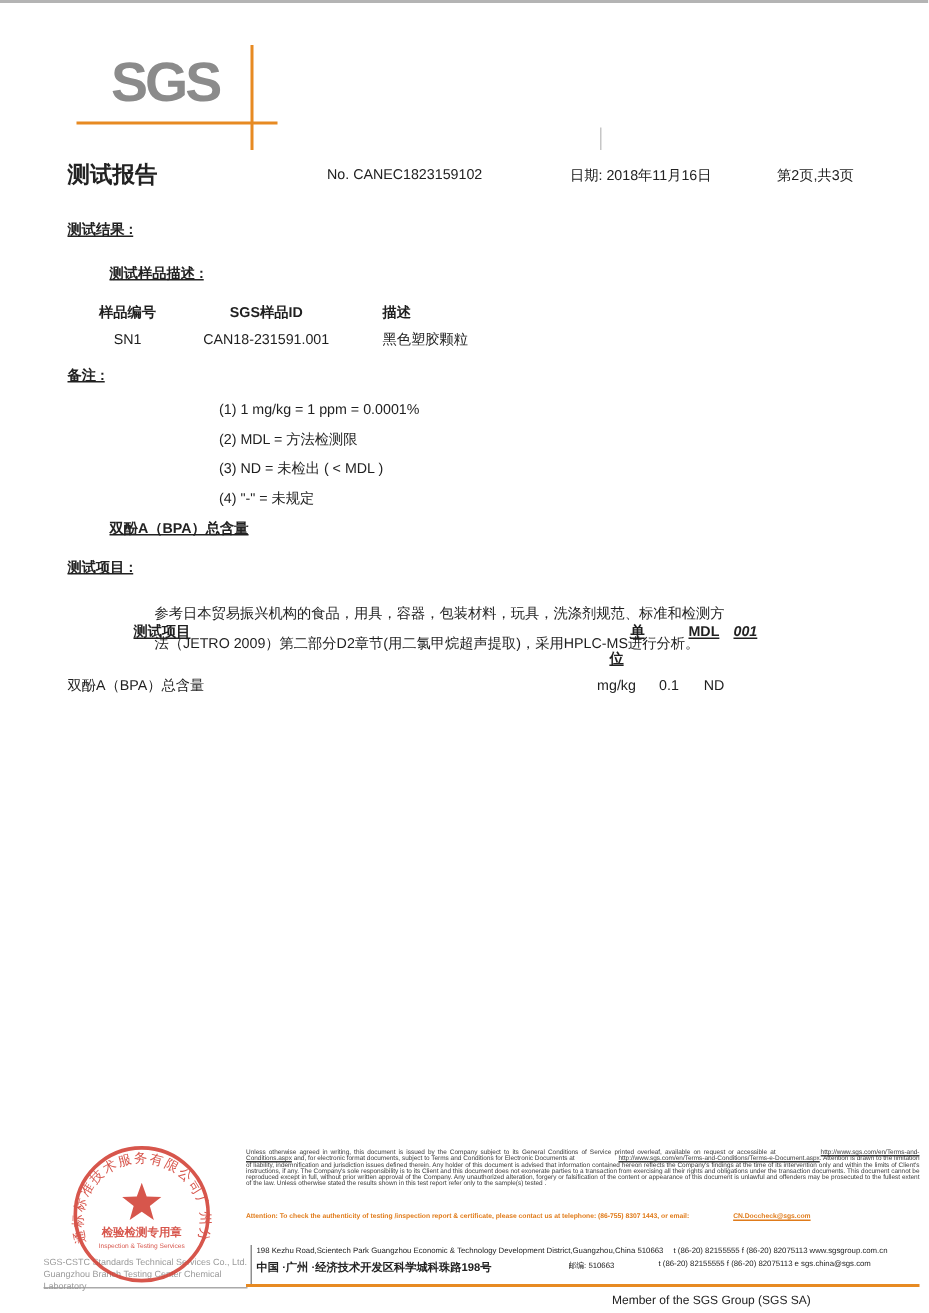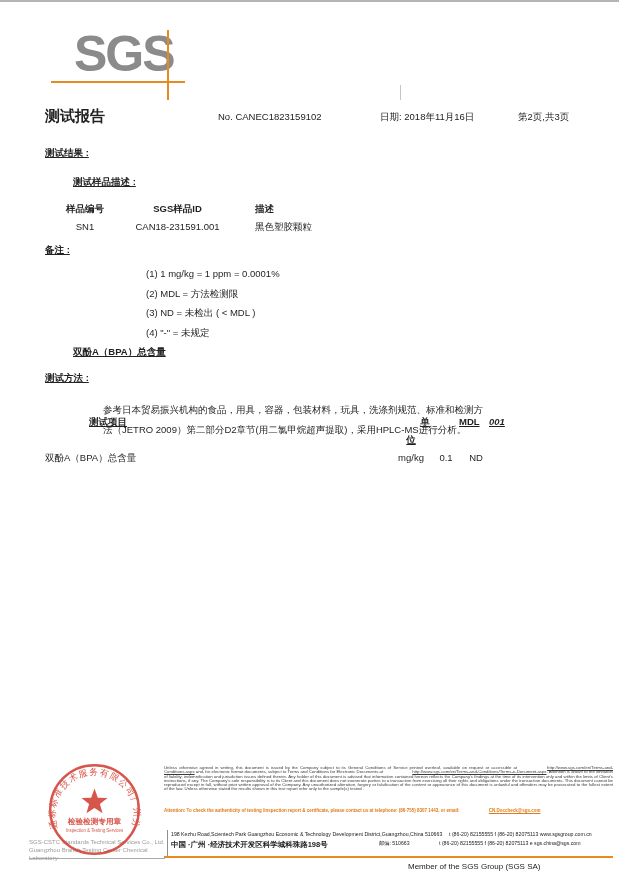--- a/index.html
+++ b/index.html
@@ -6,21 +6,21 @@
   html,body { background:#ffffff; }
   body { font-family:"Liberation Sans","DejaVu Sans",sans-serif; color:#1f1f1f; }
   .page { position:relative; width:619px; height:875px; background:#fff; overflow:hidden; }
   .abs { position:absolute; }
 
   
   .top-edge { left:0; top:0; width:619px; height:2px; background:#b4b4b4; }
   .artifact-line { left:400px; top:85px; width:1px; height:15px; background:#c6c6c6; }
 
   
-  .logo-text { left:74px; top:26px; font-size:50px; font-weight:bold; color:#8b8b8b;
+  .logo-text { left:74px; top:26px; font-size:37px; font-weight:bold; color:#8b8b8b;
                letter-spacing:-2px; line-height:57px; }
   .logo-hline { left:51px; top:81px; width:134px; height:2px; background:#e78a22; }
   .logo-vline { left:167px; top:30px; width:2px; height:70px; background:#e78a22; }
 
   
   .title { left:45px; top:107px; font-size:15px; font-weight:bold; color:#222; }
   .hmeta { top:111px; font-size:9.5px; color:#222; }
   .report-no { left:218px; }
   .hdate { left:380px; }
   .hpages { left:518px; }
@@ -117,21 +117,21 @@
 
   <div class="abs body-txt b notes-heading">备注 :</div>
   <div class="abs notes">
     <div>(1) 1 mg/kg = 1 ppm = 0.0001%</div>
     <div>(2) MDL = 方法检测限</div>
     <div>(3) ND = 未检出 ( &lt; MDL )</div>
     <div>(4) "-" = 未规定</div>
   </div>
 
   <div class="abs body-txt b u bpa-heading">双酚A（BPA）总含量</div>
-  <div class="abs body-txt b method-label">测试方法 :</div>
+  <div class="abs body-txt b method-label">测试项目 :</div>
   <div class="abs method-text">
     <div>参考日本贸易振兴机构的食品，用具，容器，包装材料，玩具，洗涤剂规范、标准和检测方</div>
     <div>法（JETRO 2009）第二部分D2章节(用二氯甲烷超声提取)，采用HPLC-MS进行分析。</div>
   </div>
 
   <div class="abs rtable">
     <div class="rrow rhead b">
       <div class="c-item"><span class="u">测试项目</span></div>
       <div class="c-unit"><span class="u">单位</span></div>
       <div class="c-mdl"><span class="u">MDL</span></div>

